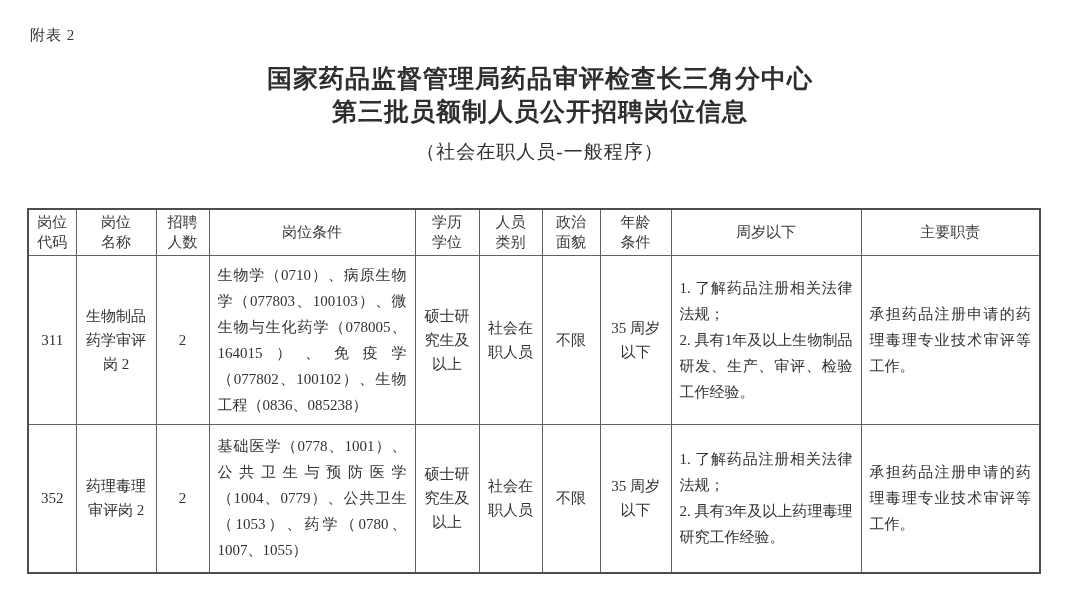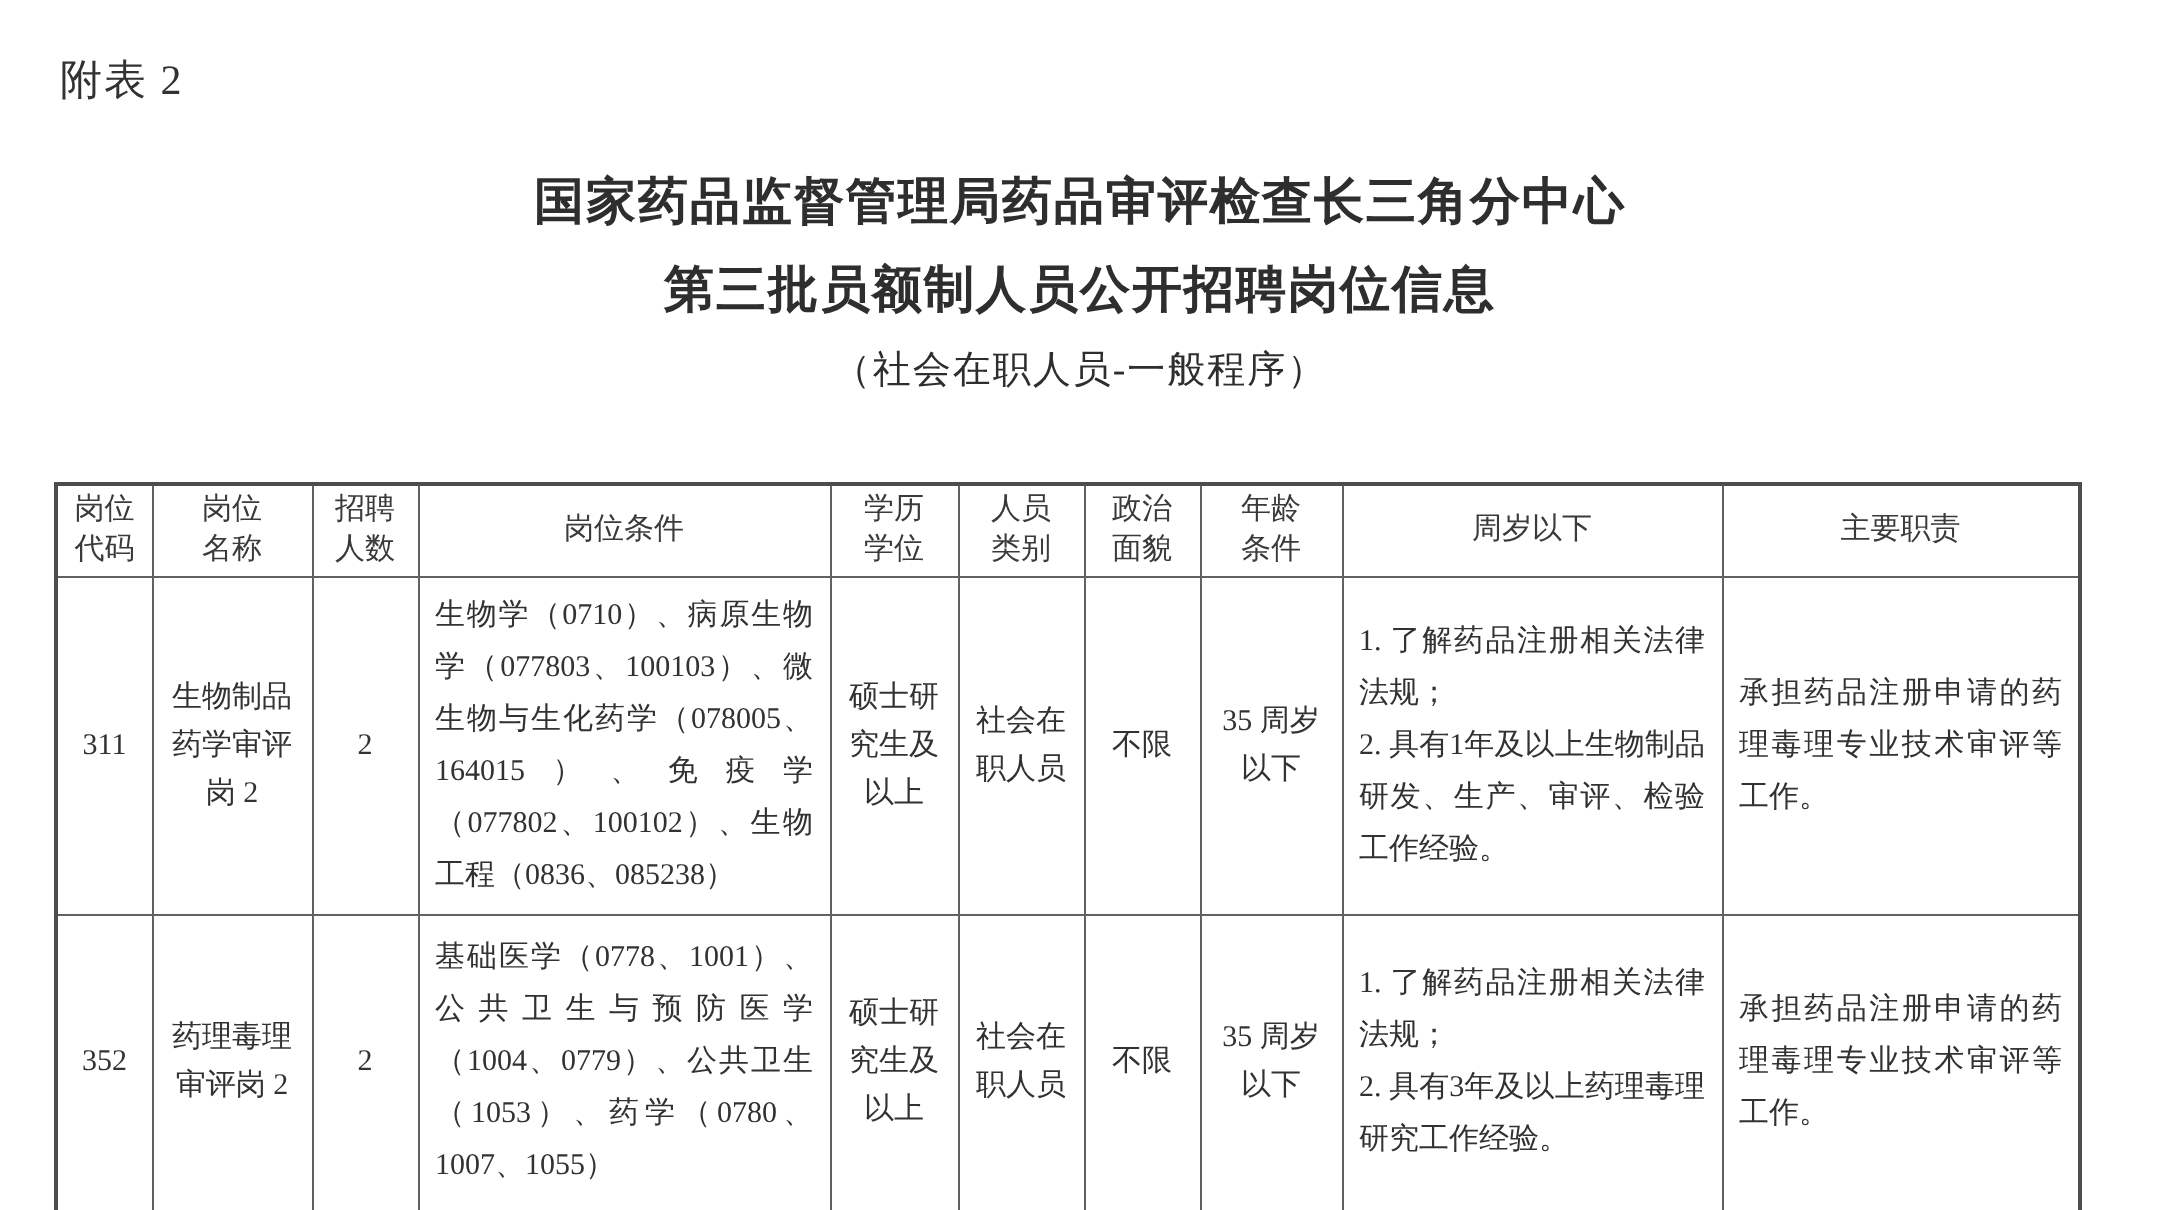--- a/index.html
+++ b/index.html
@@ -4,30 +4,30 @@
 <style>
   html, body {
     margin: 0; padding: 0;
     width: 1080px; height: 605px;
     background: #ffffff;
     color: #323232;
     font-family: "Liberation Serif", "DejaVu Serif", serif;
     overflow: hidden;
   }
   .doc-header { padding: 26px 30px 0 30px; }
-  .appendix-label { font-size: 21px; letter-spacing: 1px; }
+  .appendix-label { font-size: 15px; letter-spacing: 1px; }
   .doc-title {
     text-align: center;
     font-weight: bold;
     font-size: 25px;
     letter-spacing: 1px;
     color: #2e2e2e;
   }
-  .title-line1 { margin-top: 30px; }
-  .title-line2 { margin-top: 11px; }
+  .title-line1 { margin-top: 17px; }
+  .title-line2 { margin-top: 0; }
   .doc-subtitle {
     text-align: center;
     font-size: 19px;
     letter-spacing: 1px;
     margin-top: 11px;
     font-weight: normal;
     color: #2e2e2e;
   }
   table.positions {
     border-collapse: collapse;

